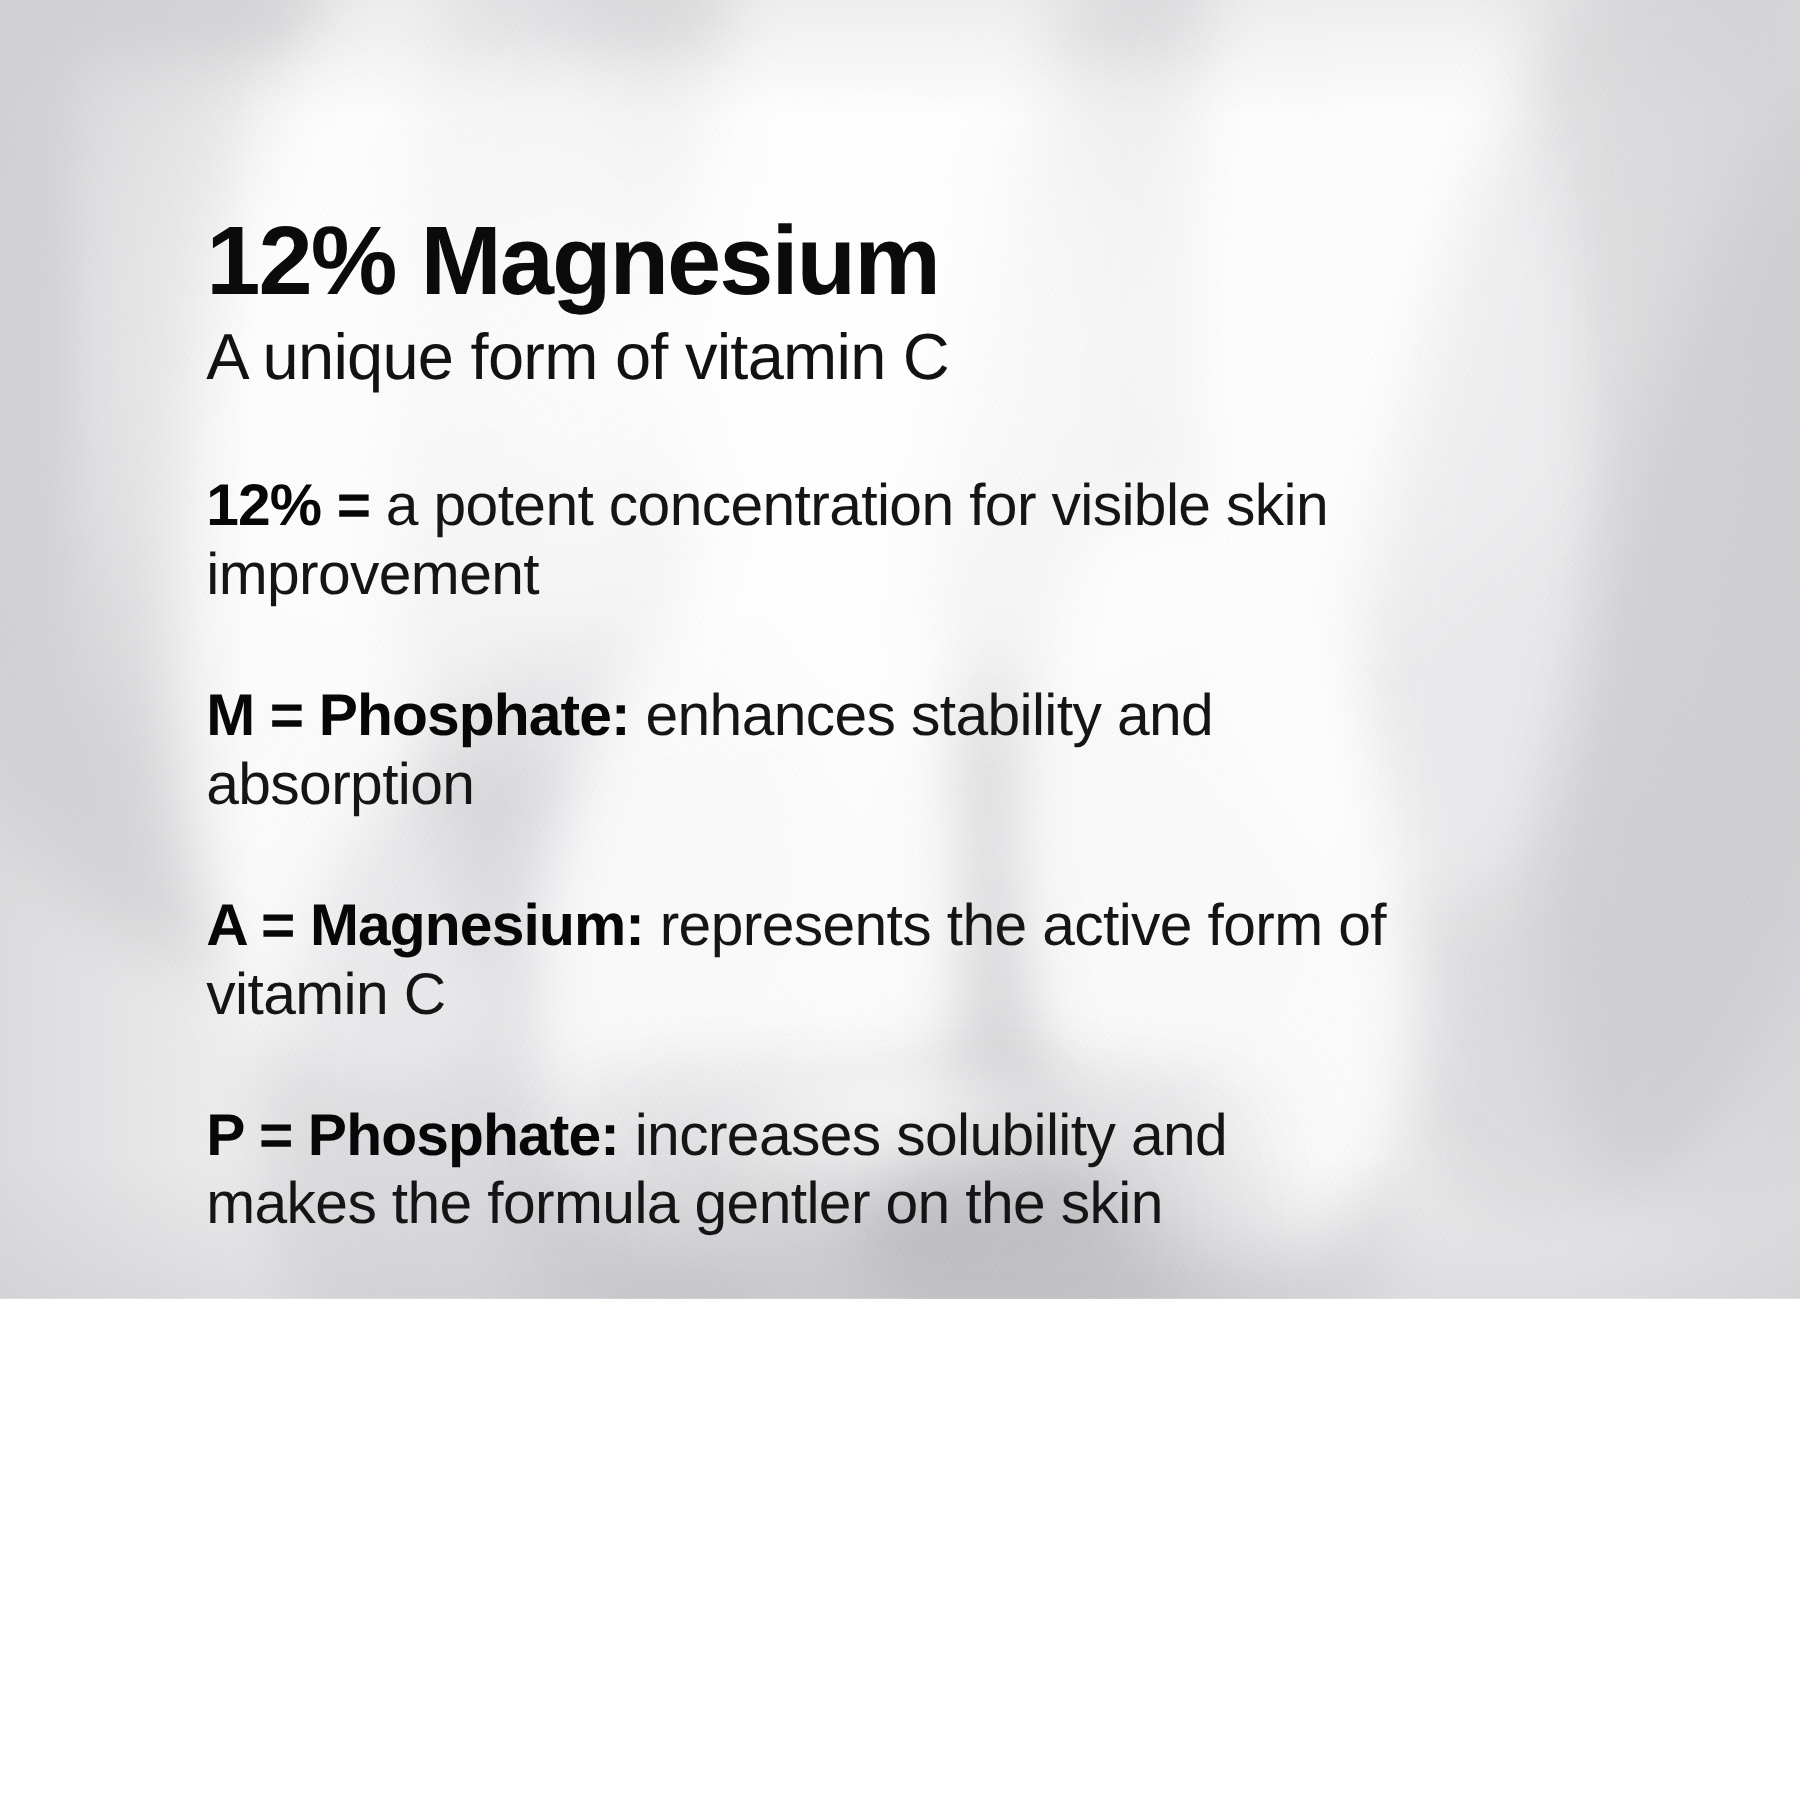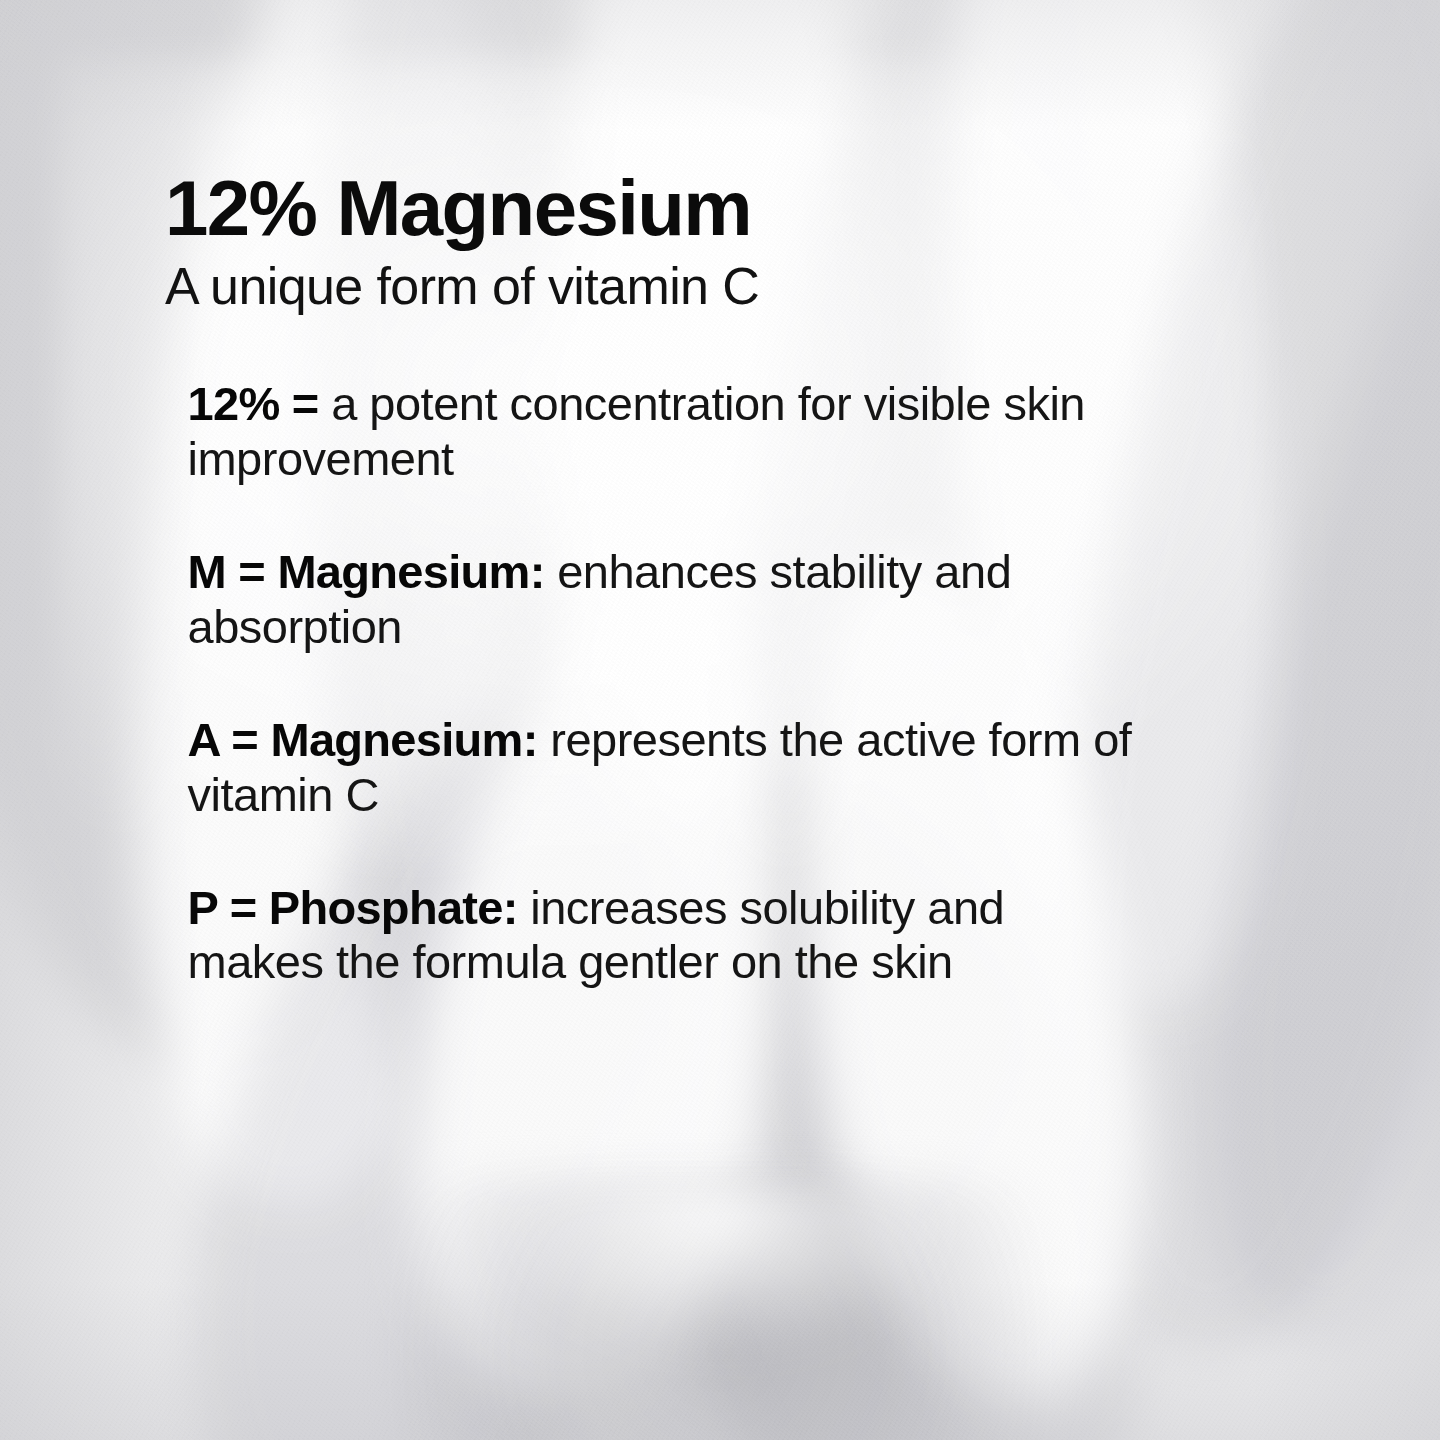--- a/index.html
+++ b/index.html
@@ -6,21 +6,21 @@
   * { margin:0; padding:0; box-sizing:border-box; }
 
   html, body {
     width:1440px; height:1440px;
     background:#ffffff;
     font-family:"Liberation Sans", sans-serif;
   }
 
   .card {
     position:relative;
-    width:1440px; height:1440px;
+    width:1440px; height:1039px;
     overflow:hidden;
     background:#f0f0f0;
   }
 
   
   .bg { position:absolute; inset:0; overflow:hidden; }
 
   .bg-base {
     position:absolute; inset:0;
     background:
@@ -122,21 +122,21 @@
   .subhead {
     font-family:"Liberation Sans", sans-serif;
     font-weight:400;
     font-size:52px;
     line-height:1.08;
     letter-spacing:-0.6px;
     color:#121212;
     margin-top:12px;
   }
 
-  .points { margin-top:62px; display:flex; flex-direction:column;align-items:center; }
+  .points { margin-top:62px; display:flex; flex-direction:column; }
 
   .point {
     font-family:"Liberation Sans", sans-serif;
     font-weight:400;
     font-size:47px;
     line-height:1.17;
     letter-spacing:-0.5px;
     color:#151515;
     margin-bottom:58px;
     max-width:965px;
@@ -185,21 +185,21 @@
 
     <p class="subhead">A unique form of vitamin C</p>
 
     <div class="points">
 
       <p class="point">
         <b>12% =</b><span> a potent concentration for visible skin improvement</span>
       </p>
 
       <p class="point">
-        <b>M = Magnesium:</b><span> enhances stability and absorption</span>
+        <b>M = Phosphate:</b><span> enhances stability and absorption</span>
       </p>
 
       <p class="point">
         <b>A = Magnesium:</b><span> represents the active form of vitamin C</span>
       </p>
 
       <p class="point">
         <b>P = Phosphate:</b><span> increases solubility and makes the formula gentler on the skin</span>
       </p>
 

